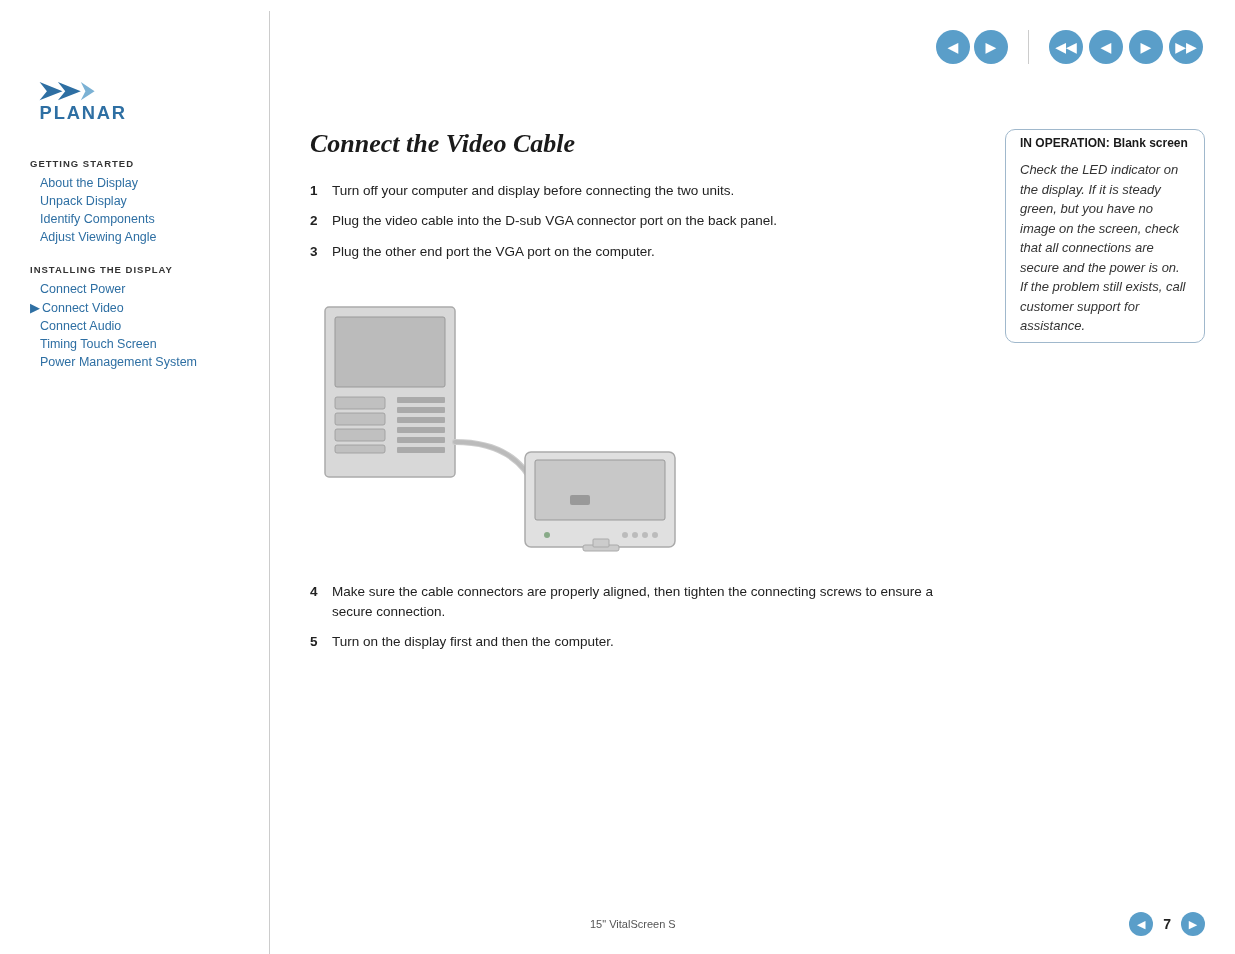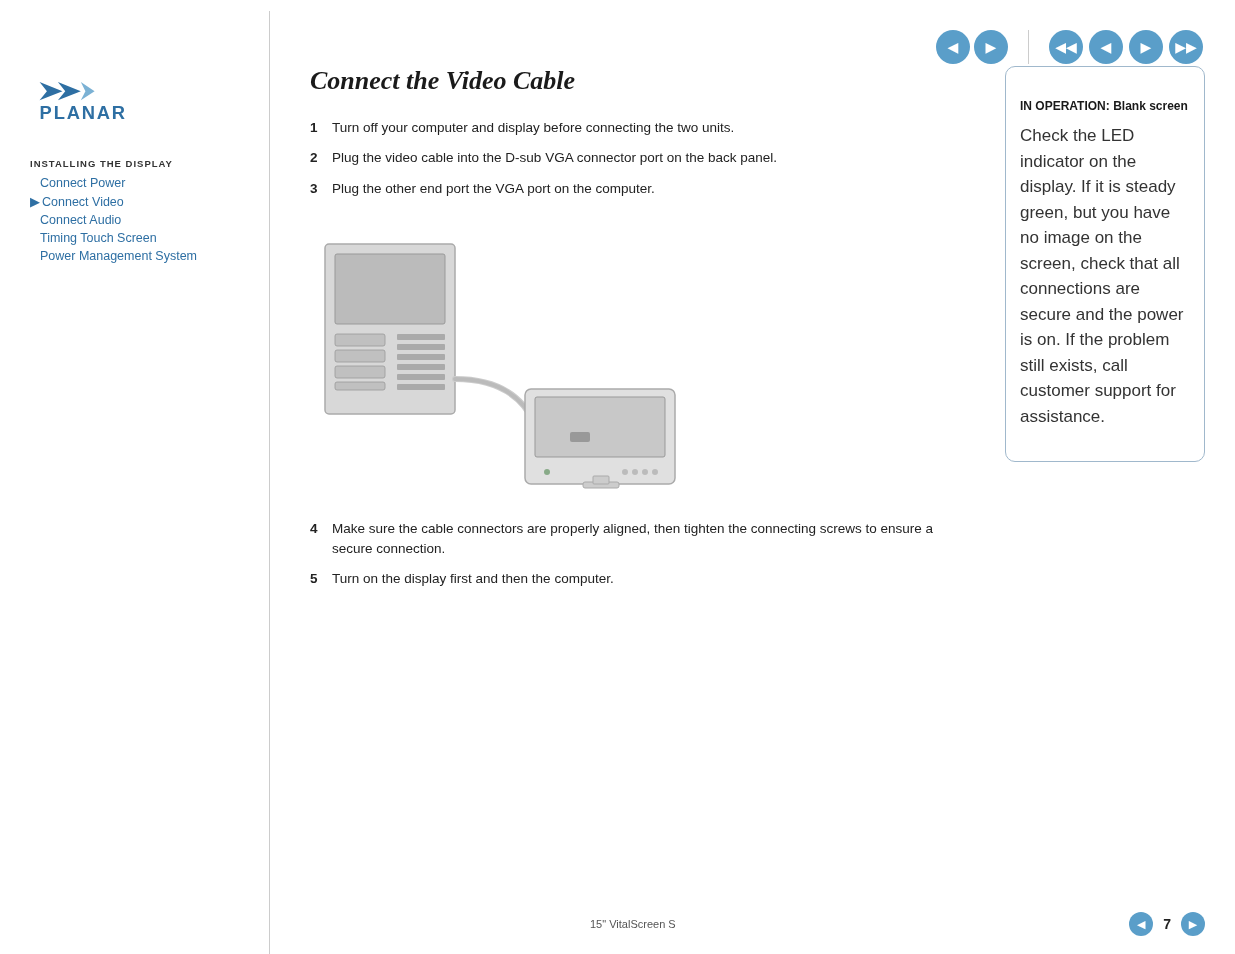--- a/index.html
+++ b/index.html
@@ -115,21 +115,21 @@
     }
 
     .nav-btn-group-2 {
       display: flex;
       gap: 2px;
     }
 
     
     .content-area {
       display: flex;
-      margin-top: 36px;
+      margin-top: 99px;
       gap: 46px;
     }
 
     .main-text {
       flex: 1;
     }
 
     .page-heading {
       font-size: 26px;
       font-weight: bold;
@@ -177,37 +177,38 @@
       width: 370px;
       height: 270px;
     }
 
     
     .info-box {
       width: 200px;
       min-width: 200px;
       border: 1.5px solid #a0b8cc;
       border-radius: 10px;
-      padding: 32px 14px;
+      padding: 6px 14px;
       font-size: 12px;
       color: #333;
       height: fit-content;
     }
 
     .info-box-title {
       font-size: 12px;
       font-weight: bold;
       color: #1a1a1a;
       margin-bottom: 10px;
     }
 
     .info-box p {
-      font-size: 17px;
+      font-size: 13px;
       line-height: 1.5;
       color: #333;
+      font-style: italic;
     }
 
     
     .page-footer {
       position: absolute;
       bottom: 18px;
       left: 280px;
       right: 0;
       display: flex;
       align-items: center;
@@ -259,20 +260,27 @@
 
         <polygon points="30,12 55,22 30,32 38,22" fill="#2e6fa3"></polygon>
         <polygon points="10,12 35,22 10,32 18,22" fill="#2e6fa3"></polygon>
         <polygon points="55,12 70,22 55,32 60,22" fill="#5a9ec9" opacity="0.8"></polygon>
 
         <text x="10" y="52" font-family="Arial, sans-serif" font-size="20" font-weight="bold" fill="#2e6fa3" letter-spacing="2">PLANAR</text>
       </svg>
     </div>
 
 
+    <div>
+      <div class="sidebar-section-title">GETTING STARTED</div>
+      <a class="sidebar-link">About the Display</a>
+      <a class="sidebar-link">Unpack Display</a>
+      <a class="sidebar-link">Identify Components</a>
+      <a class="sidebar-link">Adjust Viewing Angle</a>
+    </div>
 
     <div>
       <div class="sidebar-section-title">INSTALLING THE DISPLAY</div>
       <a class="sidebar-link">Connect Power</a>
       <a class="sidebar-link active-item">
         <span class="active-arrow">▶</span>
         <span>Connect Video</span>
       </a>
       <a class="sidebar-link">Connect Audio</a>
       <a class="sidebar-link">Timing Touch Screen</a>

